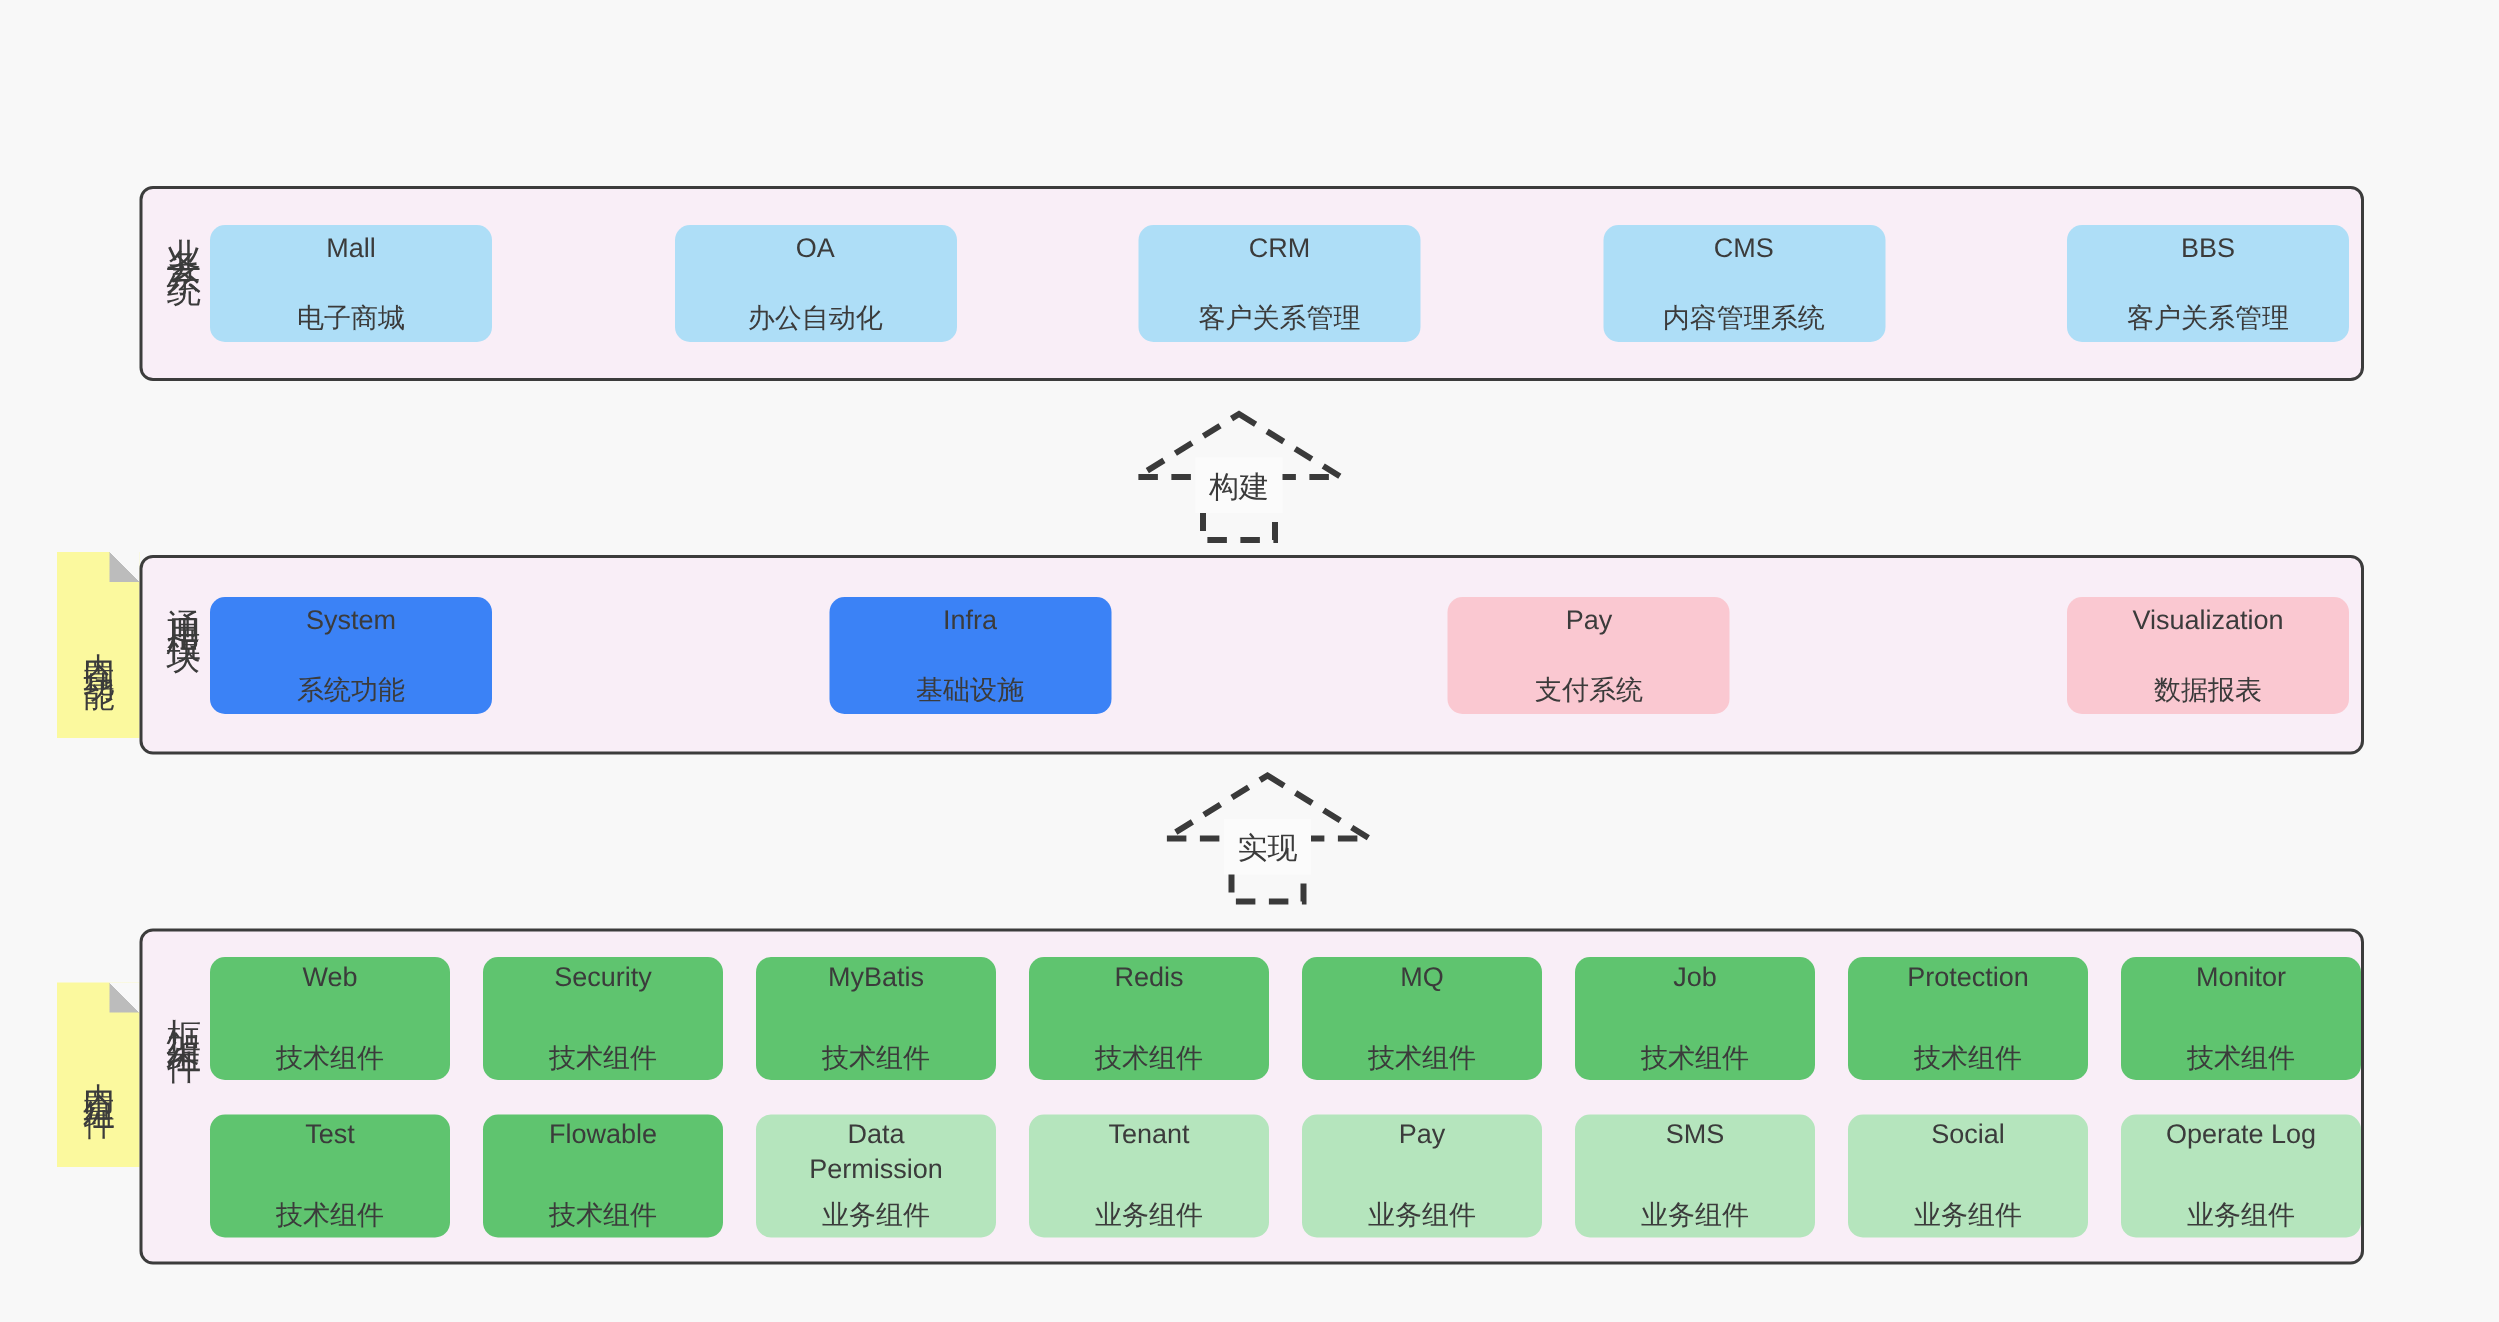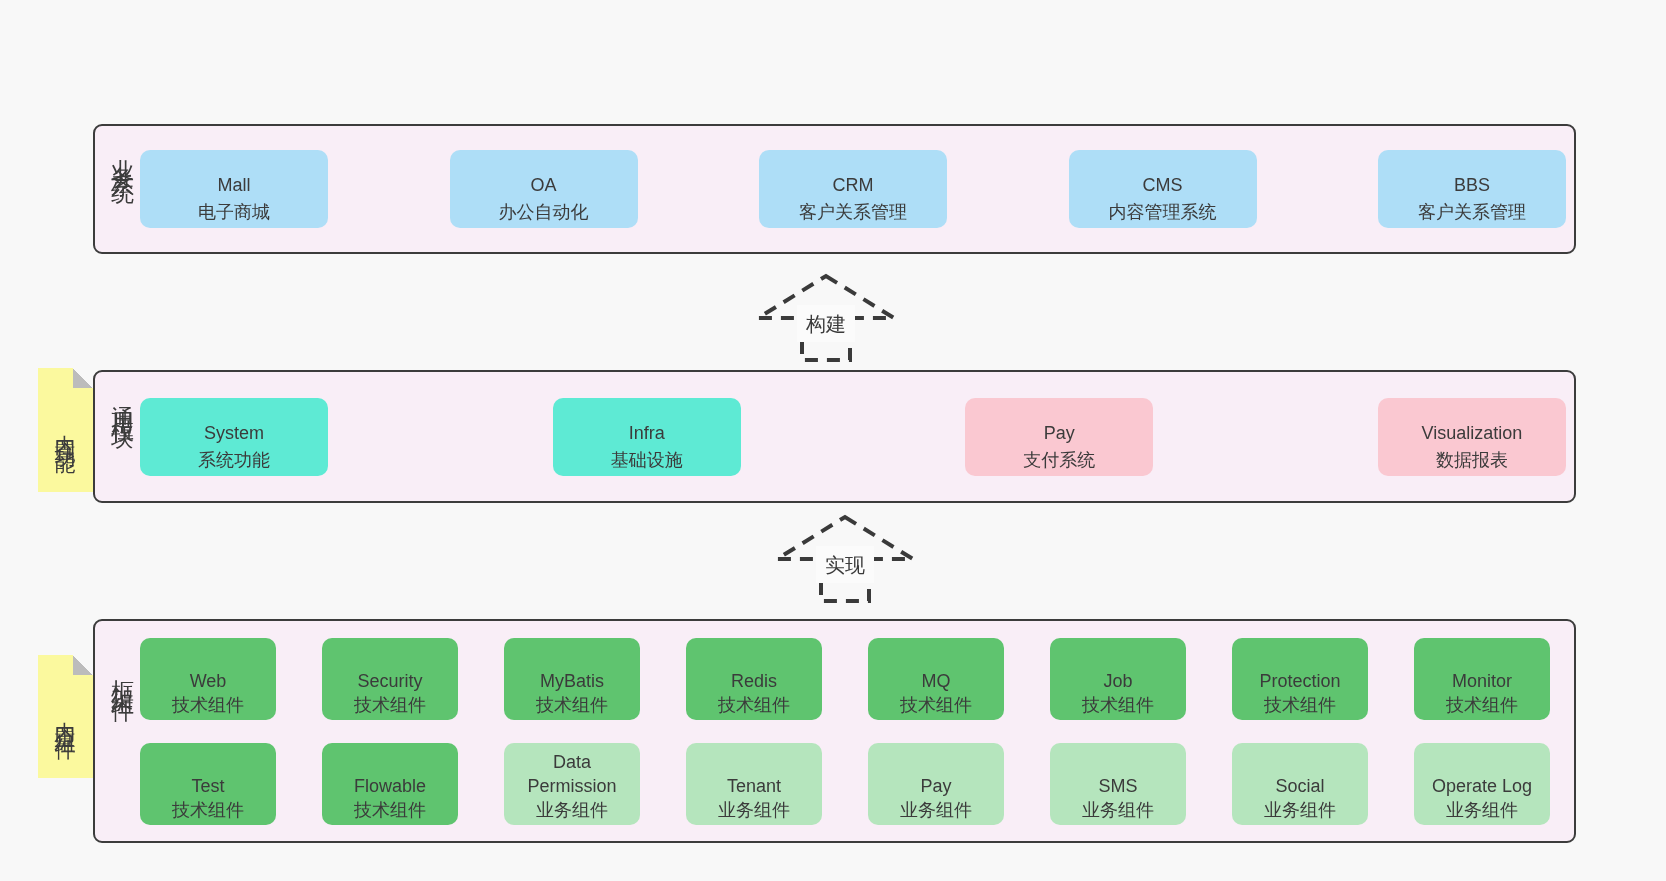--- a/index.html
+++ b/index.html
@@ -21,33 +21,33 @@
     font-size:23px;letter-spacing:7px;line-height:1;
     padding:15px 6px 0 16px;white-space:nowrap;color:#3b3b3b;
   }
   #sec-framework .v-label{padding-top:40px}
   .boxes{
     flex:1;display:flex;align-items:center;justify-content:space-between;
     padding:0 8px 0 0;
   }
   .box{
     box-sizing:border-box;border-radius:10px;
-    display:flex;flex-direction:column;align-items:center;justify-content:flex-end;
+    display:flex;flex-direction:column;align-items:center;justify-content:space-between;
     text-align:center;font-size:18px;line-height:1.5;padding:2px 14px;
   }
   .boxes .box{width:188px;height:78px;flex:0 0 188px}
   .grid{
     flex:1;display:grid;grid-template-columns:repeat(8,150px);
     justify-content:space-between;align-content:center;row-gap:23px;
     padding:0 10px 0 0;
   }
-  .grid .box{width:136px;height:82px;line-height:1.32}
+  .grid .box{width:160px;height:82px;line-height:1.32}
   .row-host{display:contents}
   .blue{background:#aedef7}
-  .red{background:#5eead4}
+  .red{background:#3b82f6}
   .pink{background:#fac8d1}
   .green{background:#5fc46f}
   .lightgreen{background:#b5e5bd}
   .tag{
     position:absolute;left:38px;width:55px;background:#fbf99e;
     display:flex;align-items:center;justify-content:center;
   }
   .tag::before{
     content:"";position:absolute;top:0;right:0;width:20px;height:20px;
     background:linear-gradient(to bottom left,#f8f8f8 50%,#bcbcbc 50.5%);

